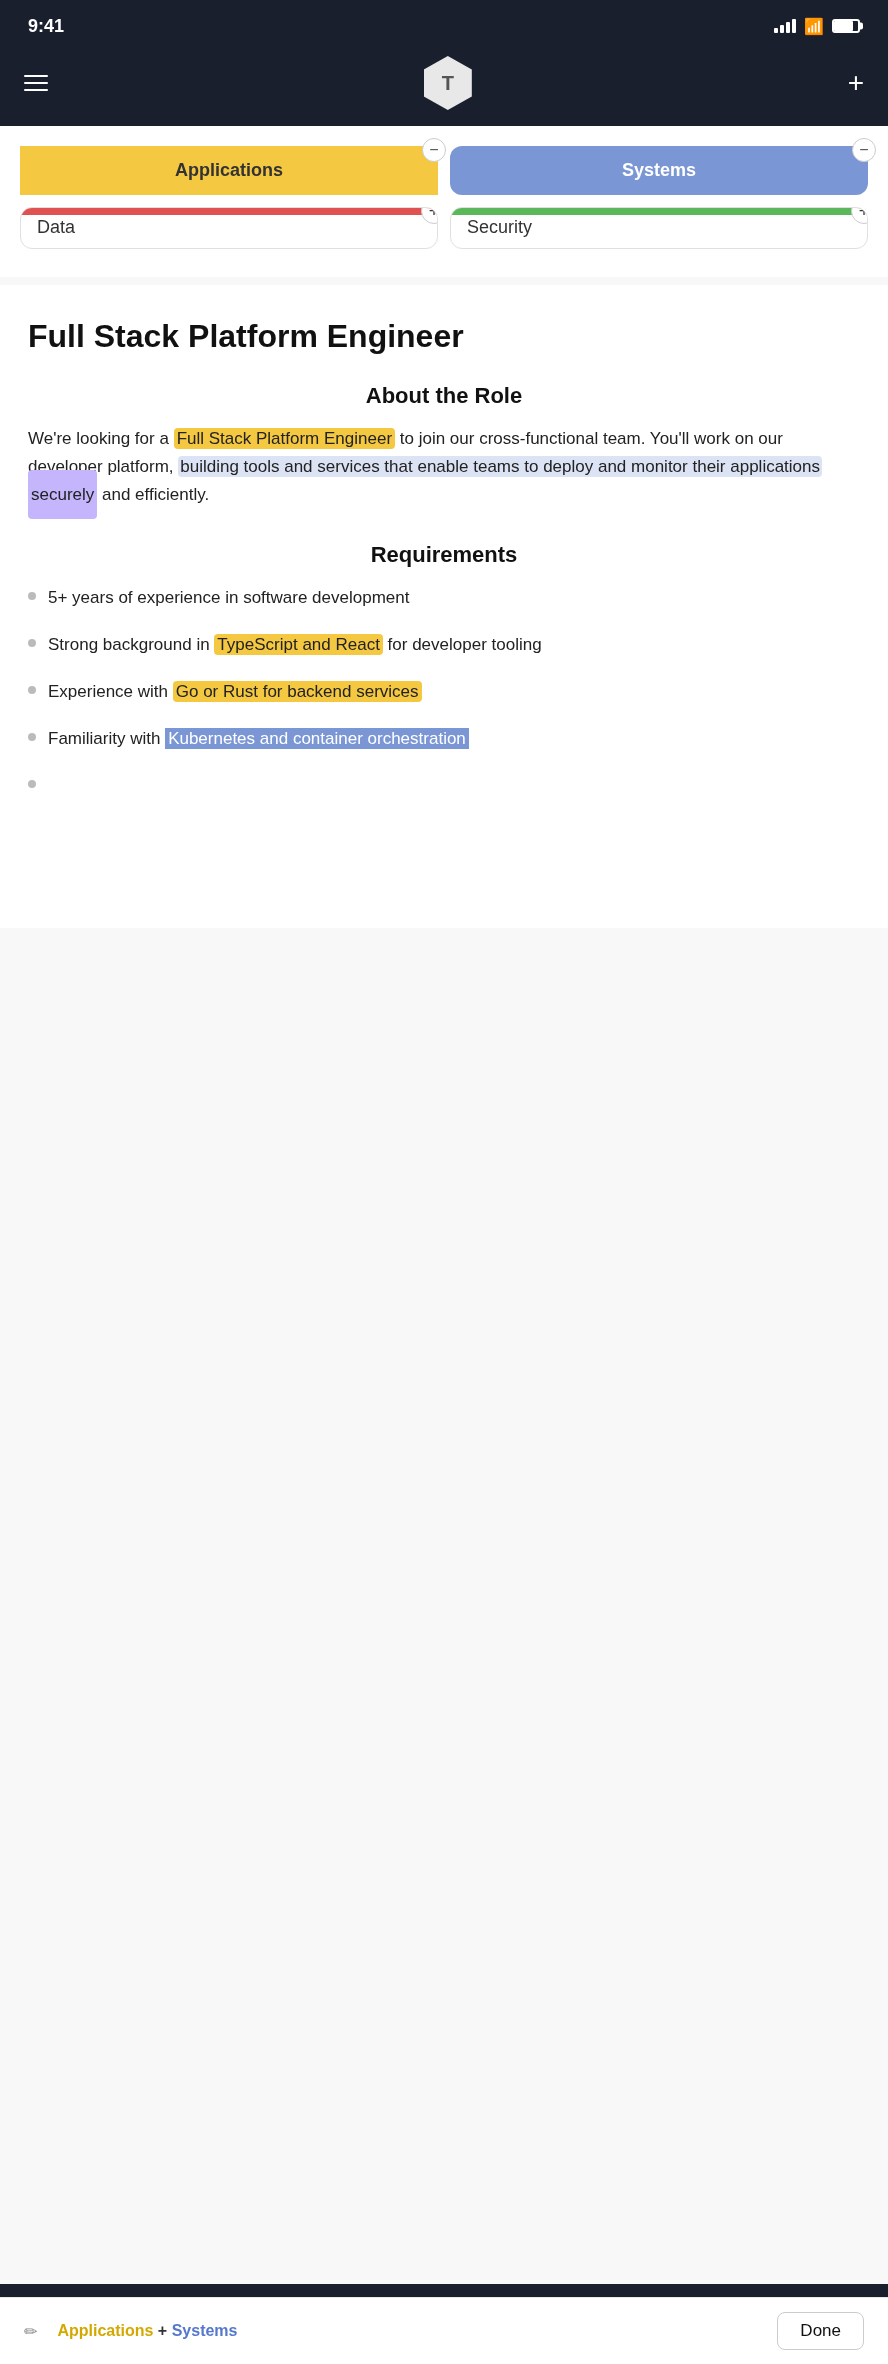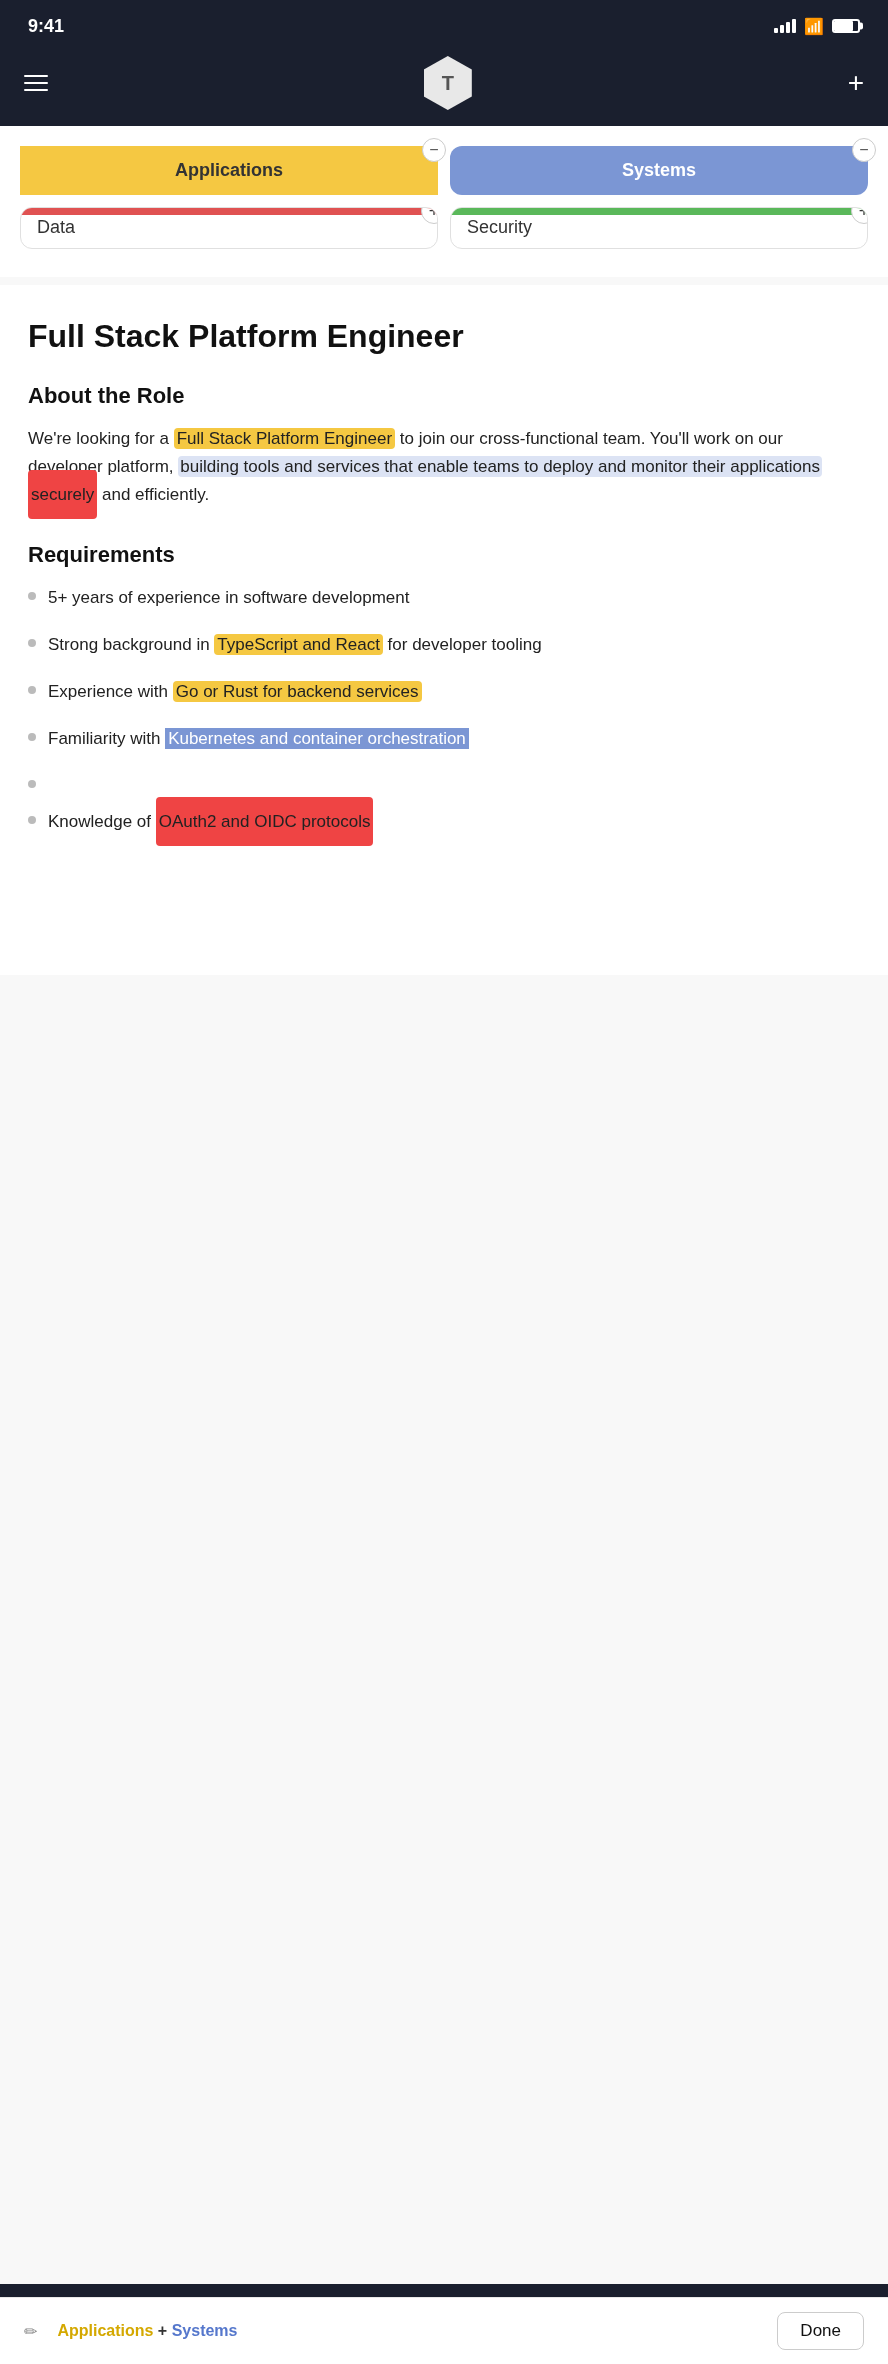--- a/index.html
+++ b/index.html
@@ -224,32 +224,33 @@
       font-weight: 800;
       color: #111;
       margin-bottom: 28px;
       line-height: 1.2;
     }
     .doc-section-title {
       font-size: 22px;
       font-weight: 800;
       color: #111;
       margin-bottom: 16px;
+      text-align: center;
     }
     .doc-body-text {
       font-size: 17px;
       line-height: 1.65;
       color: #222;
       margin-bottom: 32px;
     }
     .hl-blue { background: #7b96d444; border-radius: 4px; padding: 1px 2px; }
     .hl-yellow-strong { background: #f5c842; border-radius: 4px; padding: 1px 3px; }
     .hl-blue-strong { background: #7b96d4; border-radius: 0; padding: 1px 3px; color: #fff; }
     .hl-red { background: #f0a0a0; border-radius: 4px; padding: 1px 3px; }
-    .hl-green-strong { background: #ef4444; border-radius: 4px; padding: 15px 3px; }
+    .hl-green-strong { background: #c4b5fd; border-radius: 4px; padding: 15px 3px; }
 
     
     .req-list {
       list-style: none;
       padding: 0;
     }
     .req-list li {
       display: flex;
       align-items: flex-start;
       gap: 12px;
@@ -424,24 +425,20 @@
         <div class="req-bullet"></div>
         <span>Experience with <span class="hl-yellow-strong">Go or Rust for backend services</span></span>
       </li>
       <li>
         <div class="req-bullet"></div>
         <span>Familiarity with <span class="hl-blue-strong">Kubernetes and container orchestration</span></span>
       </li>
       <li>
         <div class="req-bullet"></div>
       </li>
-      <li>
-        <div class="req-bullet"></div>
-        <span>Knowledge of <span class="hl-green-strong">OAuth2 and OIDC protocols</span></span>
-      </li>
     </ul>
   </div>
 </div>
 
 <div class="doc-bottom-indicator">
   <div class="dbi-yellow"></div>
   <div class="dbi-blue"></div>
   <div class="dbi-red"></div>
   <div class="dbi-green"></div>
 </div>

